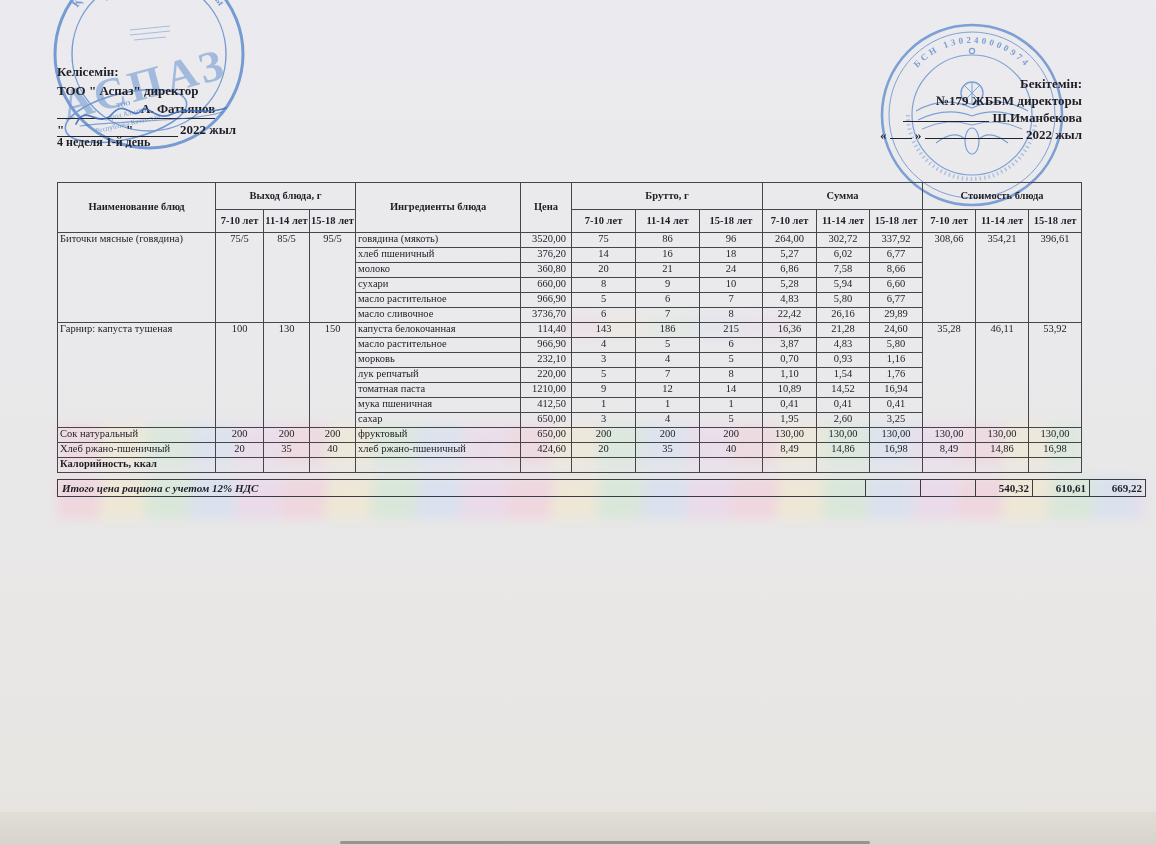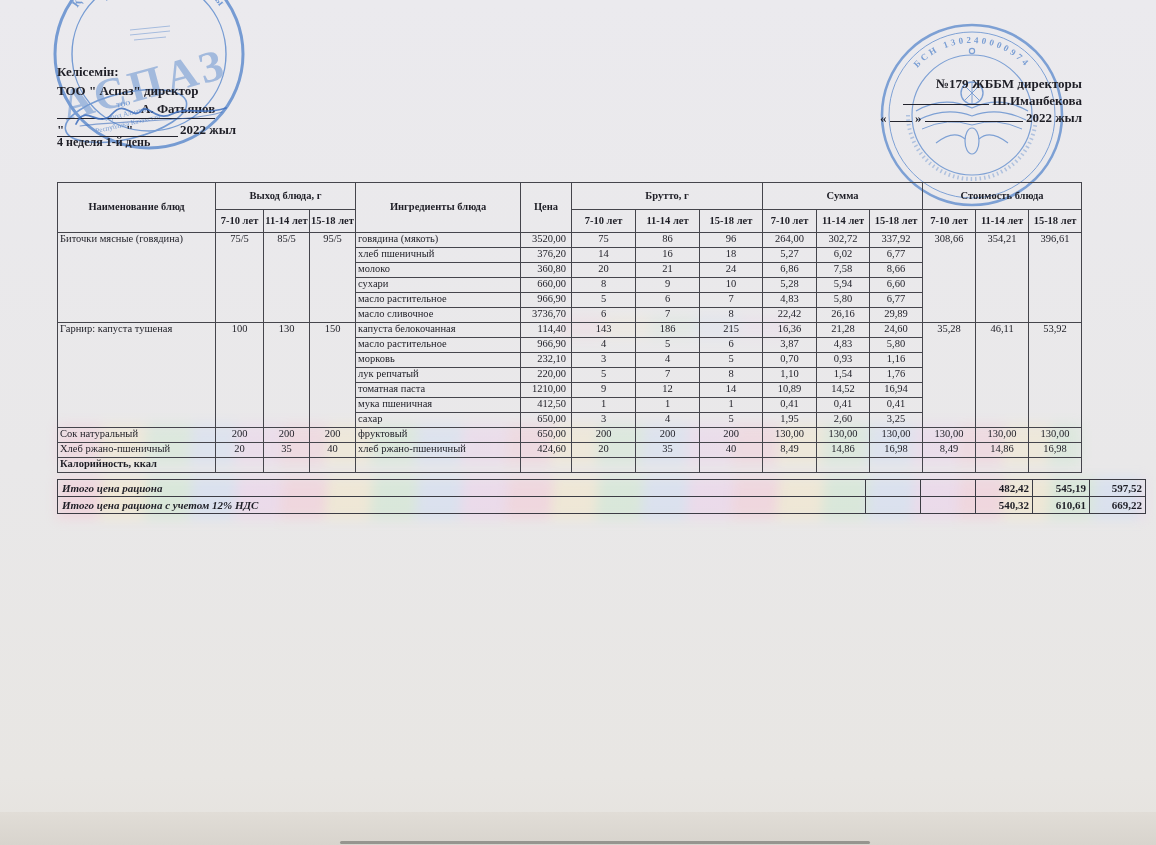--- a/index.html
+++ b/index.html
@@ -151,20 +151,21 @@
     <div class="al-signer">А. Фатьянов</div>
     <div class="al-ul1"></div>
     <div class="al-q1">"</div>
     <div class="al-q2">"</div>
     <div class="al-year">2022 жыл</div>
     <div class="al-ul2"></div>
     <div class="al-week">4 неделя 1-й день</div>
   </div>
 
   <div class="approve approve-right">
+    <div class="ar-line">Бекітемін:</div>
     <div class="ar-line">№179 ЖББМ директоры</div>
     <div class="ar-line">
       <span class="ul" style="width:86px"></span>
       <span>Ш.Иманбекова</span>
     </div>
     <div class="ar-line">
       <span>«</span>
       <span class="ul" style="width:22px"></span>
       <span>»</span>
       <span class="ul" style="width:98px"></span>
@@ -418,28 +419,20 @@
     <colgroup>
       <col style="width:808px">
         <col style="width:55px">
         <col style="width:55px">
       <col style="width:57px">
         <col style="width:57px">
         <col style="width:56px">
     </colgroup>
     <tbody>
         <tr>
-          <td class="t-label">Итого цена рациона</td>
-          <td class="t-val"></td>
-          <td class="t-val"></td>
-          <td class="t-val">482,42</td>
-          <td class="t-val">545,19</td>
-          <td class="t-val">597,52</td>
-        </tr>
-        <tr>
           <td class="t-label">Итого цена рациона с учетом 12% НДС</td>
           <td class="t-val"></td>
           <td class="t-val"></td>
           <td class="t-val">540,32</td>
           <td class="t-val">610,61</td>
           <td class="t-val">669,22</td>
         </tr>
       </tbody>
   </table>
 

